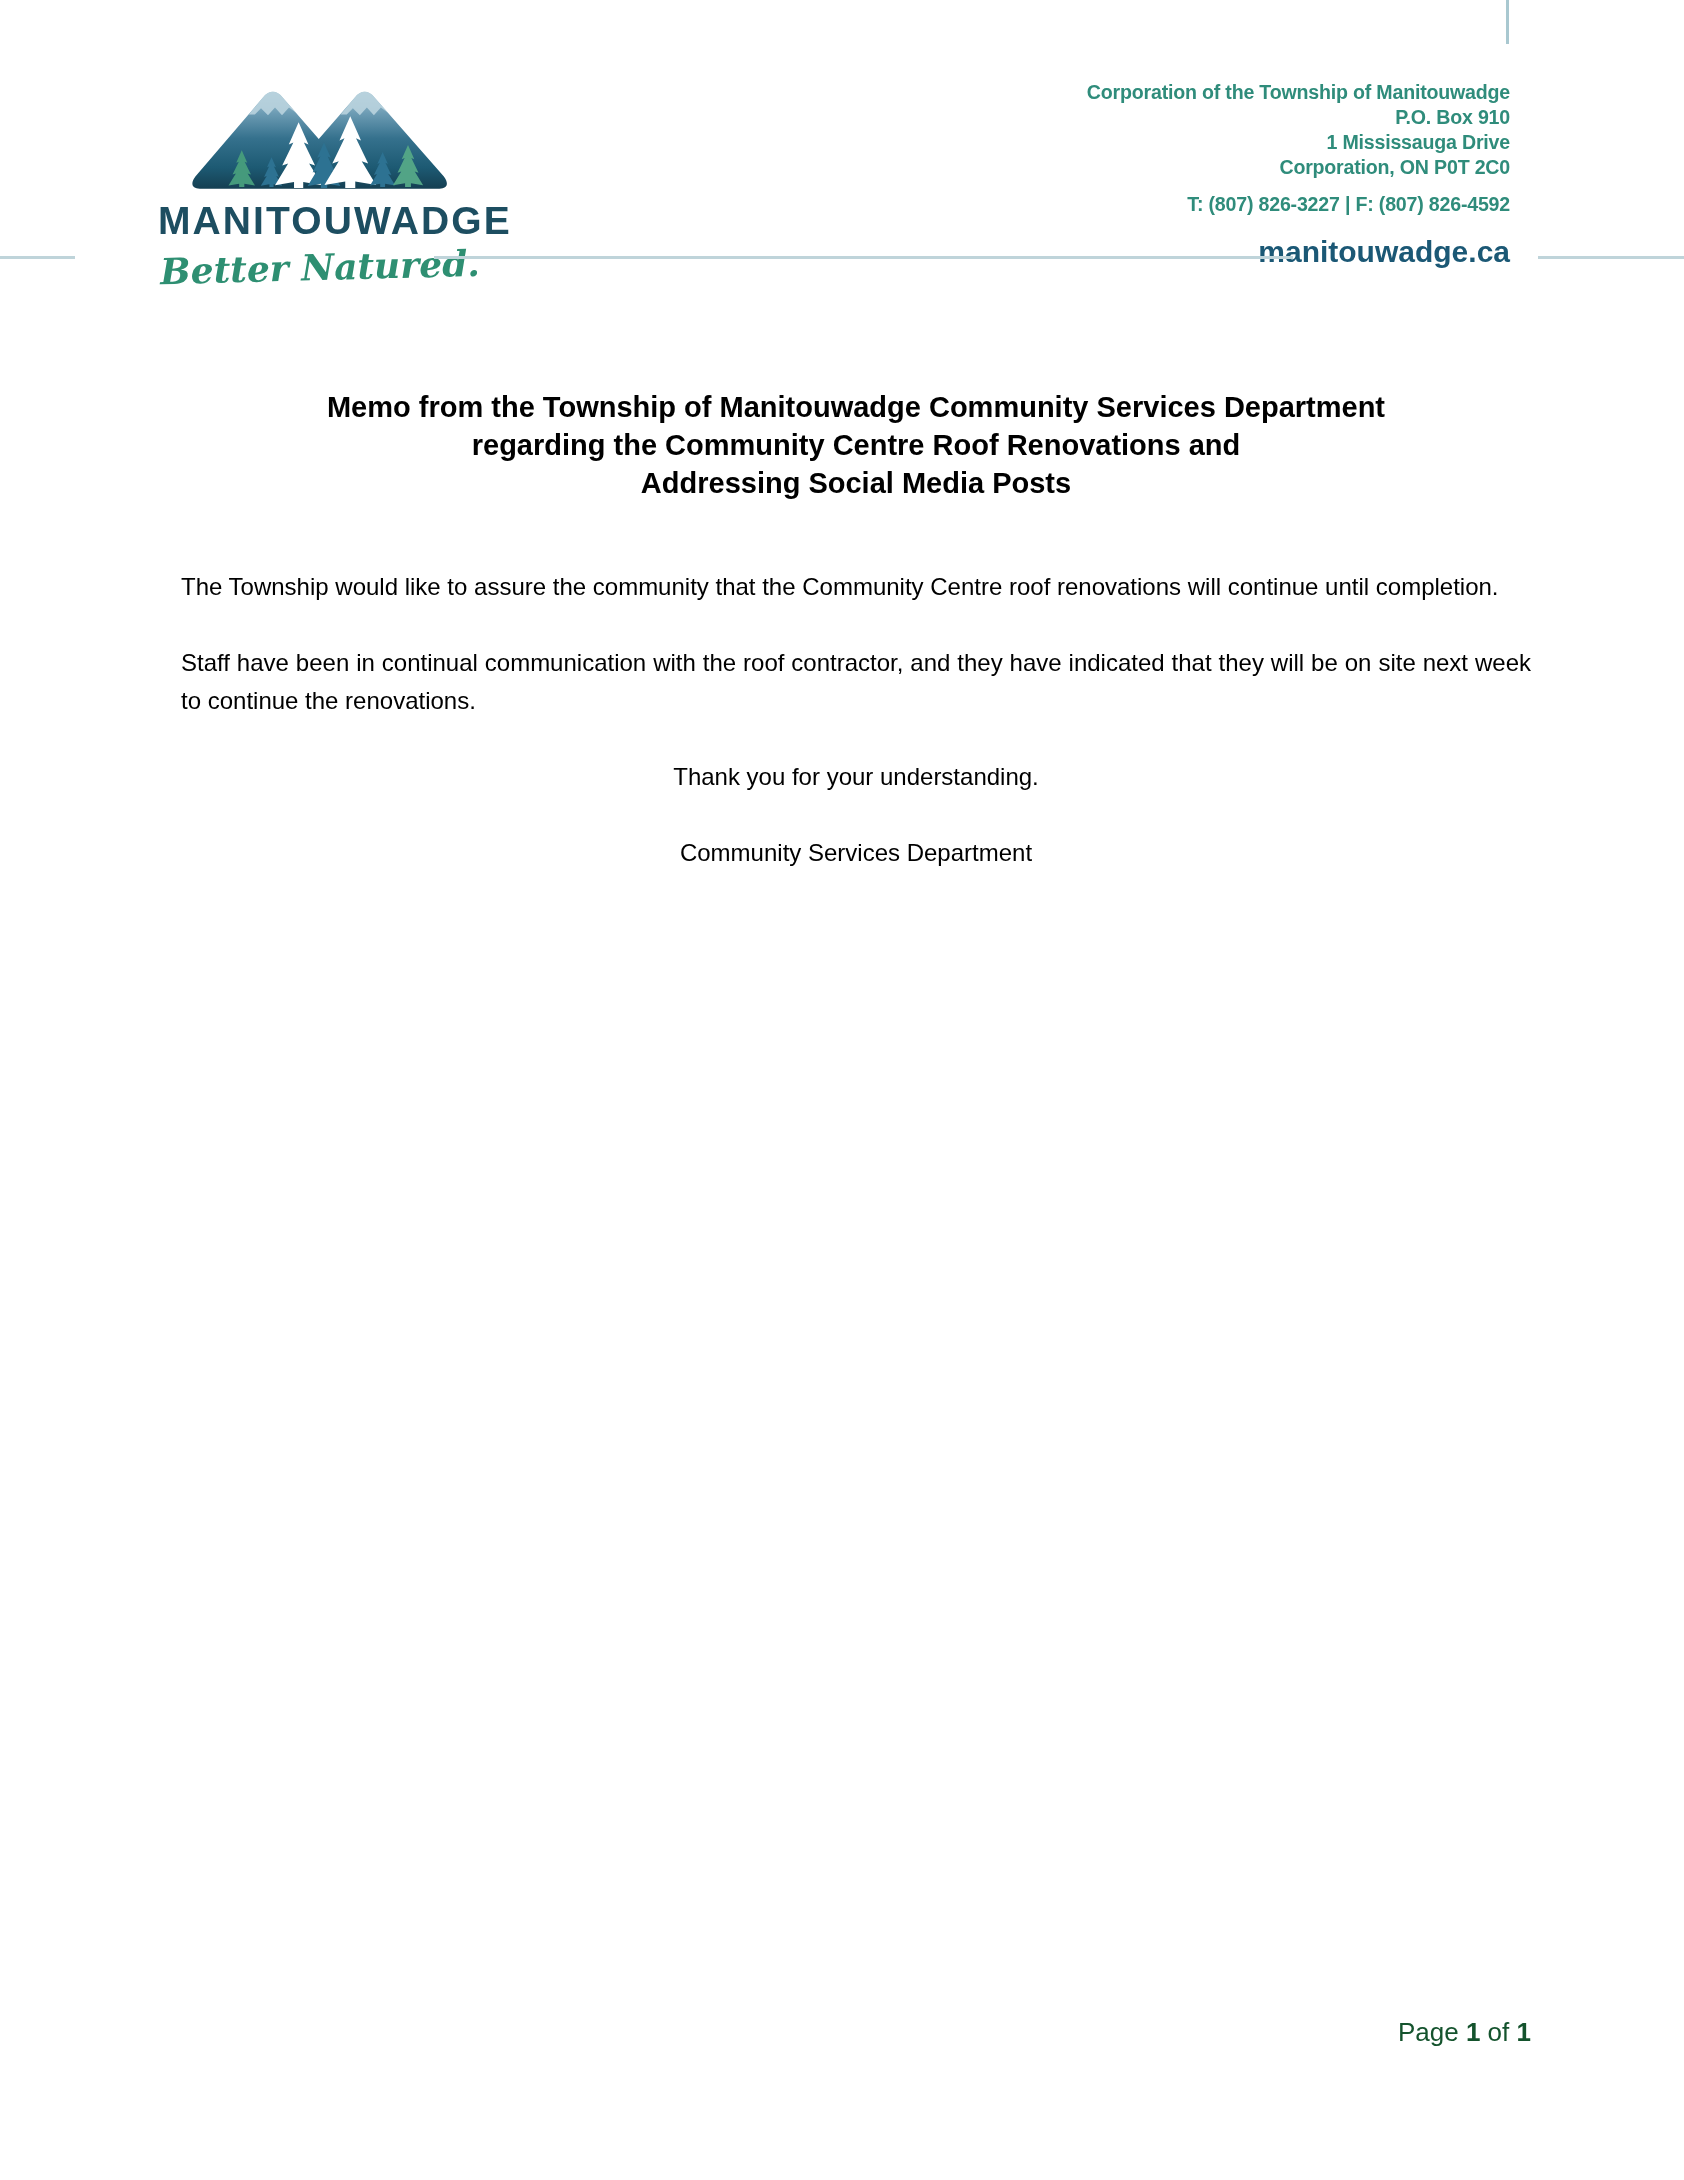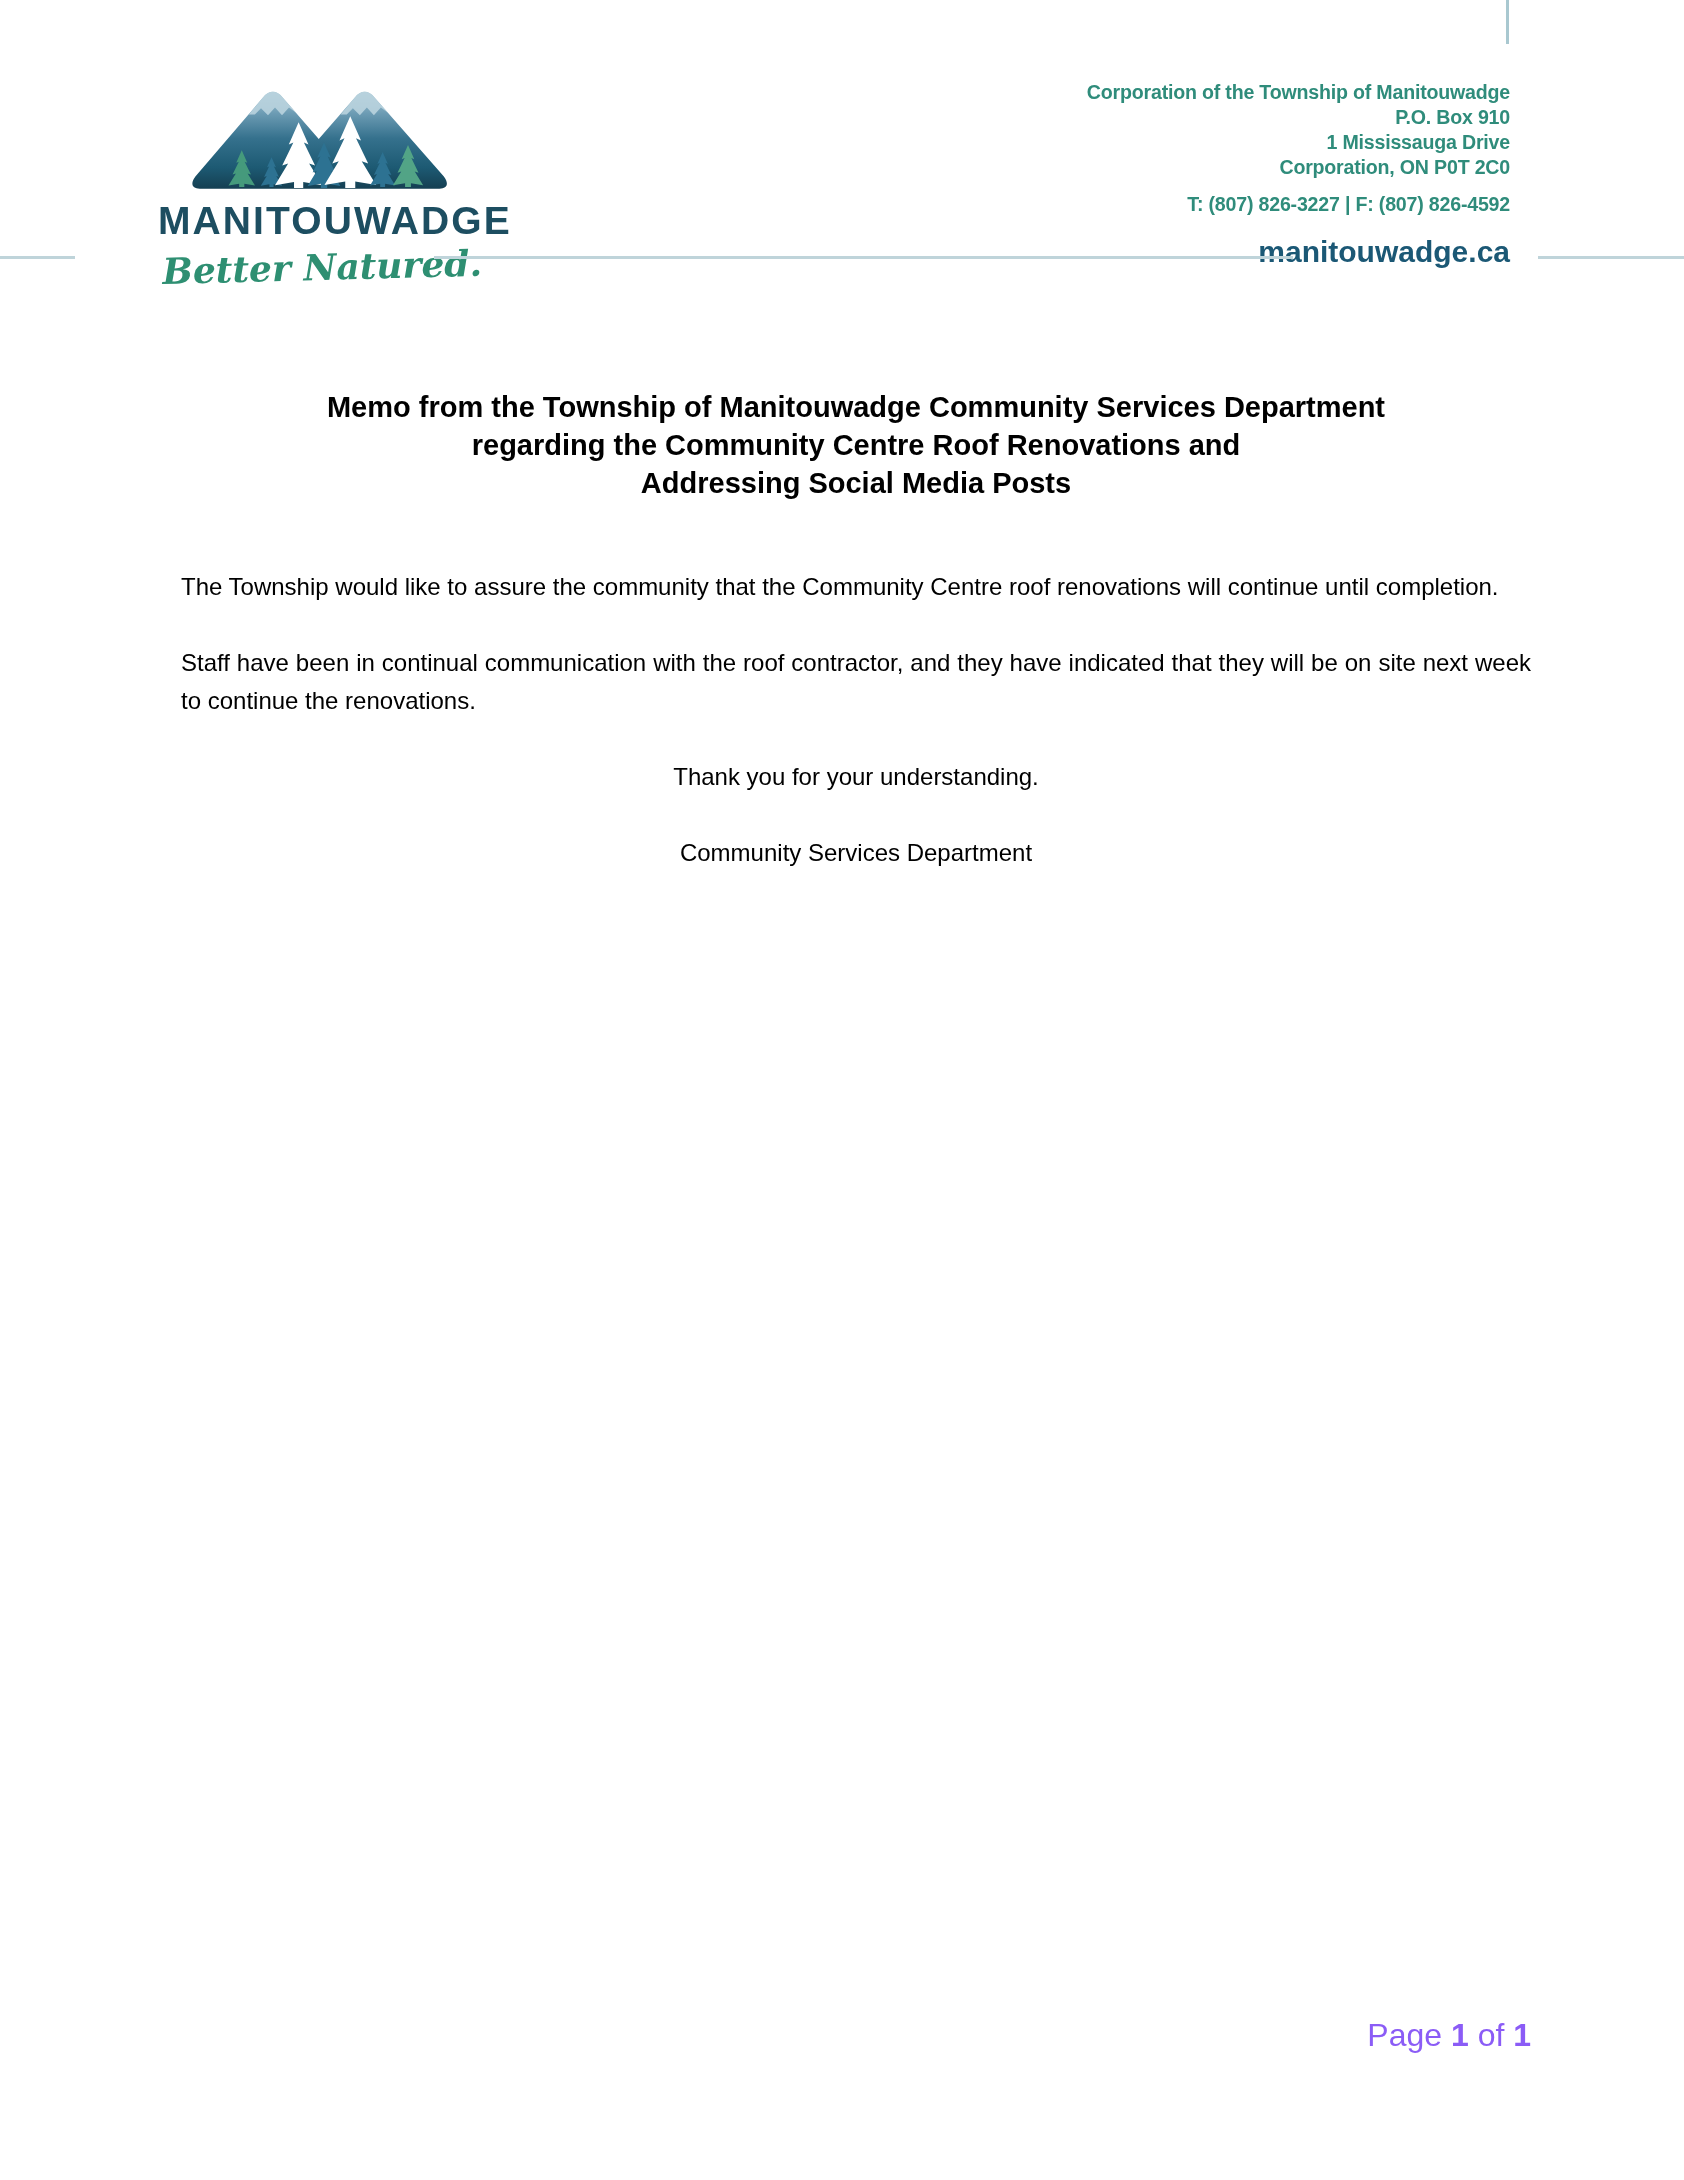--- a/index.html
+++ b/index.html
@@ -19,21 +19,21 @@
     position: absolute;
     left: 1506px; top: 0;
     width: 2.6px; height: 44px;
     background: #a9c8d0;
   }
 
   .logo-block {
     position: absolute;
     left: 158px; top: 75px;
     width: 324px;
-    text-align: right;
+    text-align: center;
   }
   .logo-svg { display: block; margin: 0 auto; }
   .logo-wordmark {
     margin-top: 5.1px;
     font-size: 39px;
     font-weight: 800;
     letter-spacing: 2.1px;
     color: #1d4e61;
     white-space: nowrap;
   }
@@ -97,22 +97,22 @@
     text-align: justify;
     margin-bottom: 38px;
   }
   .para.no-justify { text-align: center; }
 
   
   .footer {
     position: absolute;
     right: 154px;
     top: 2017px;
-    font-size: 32px;
-    color: #8b5cf6;
+    font-size: 26px;
+    color: #14532d;
   }
   .footer b { font-weight: bold; }
 </style>
 </head>
 <body>
 
 <div class="page">
 
   <div class="vert-rule"></div>
 

